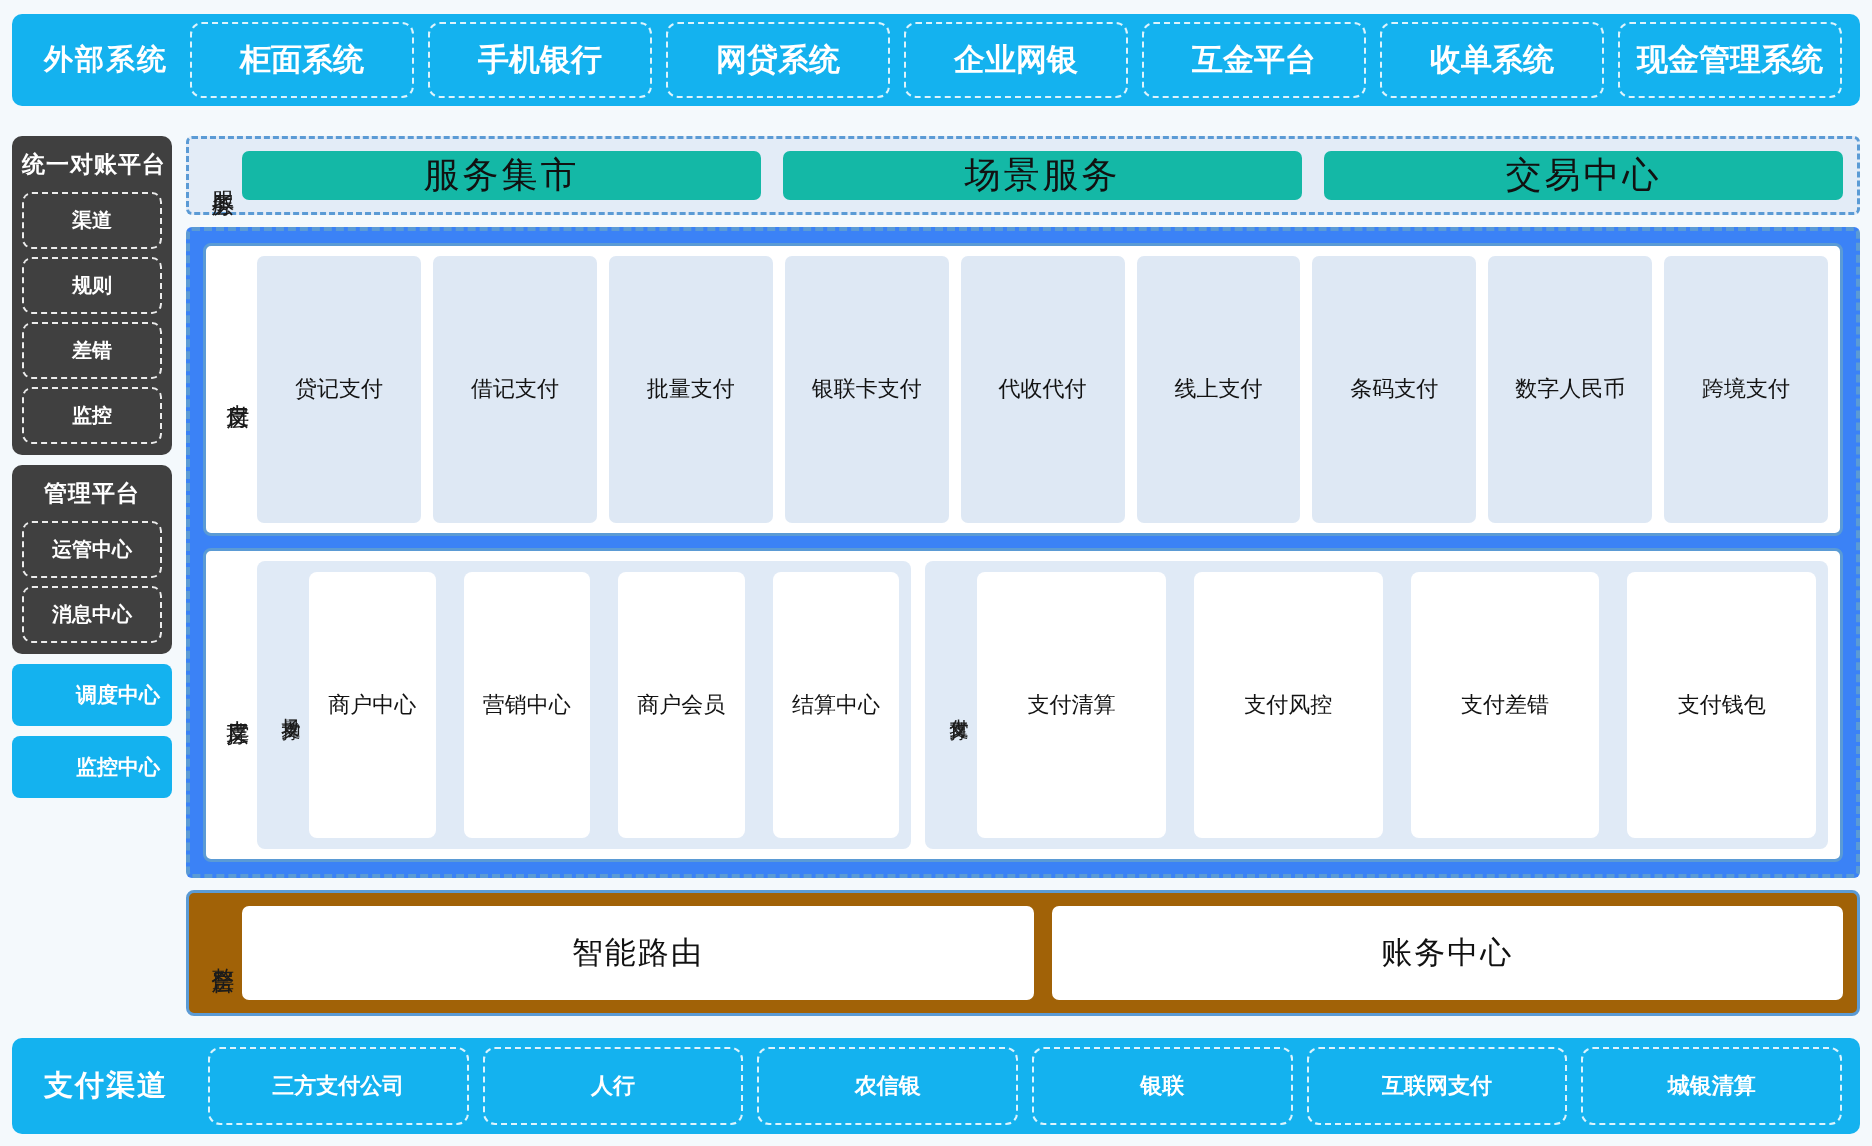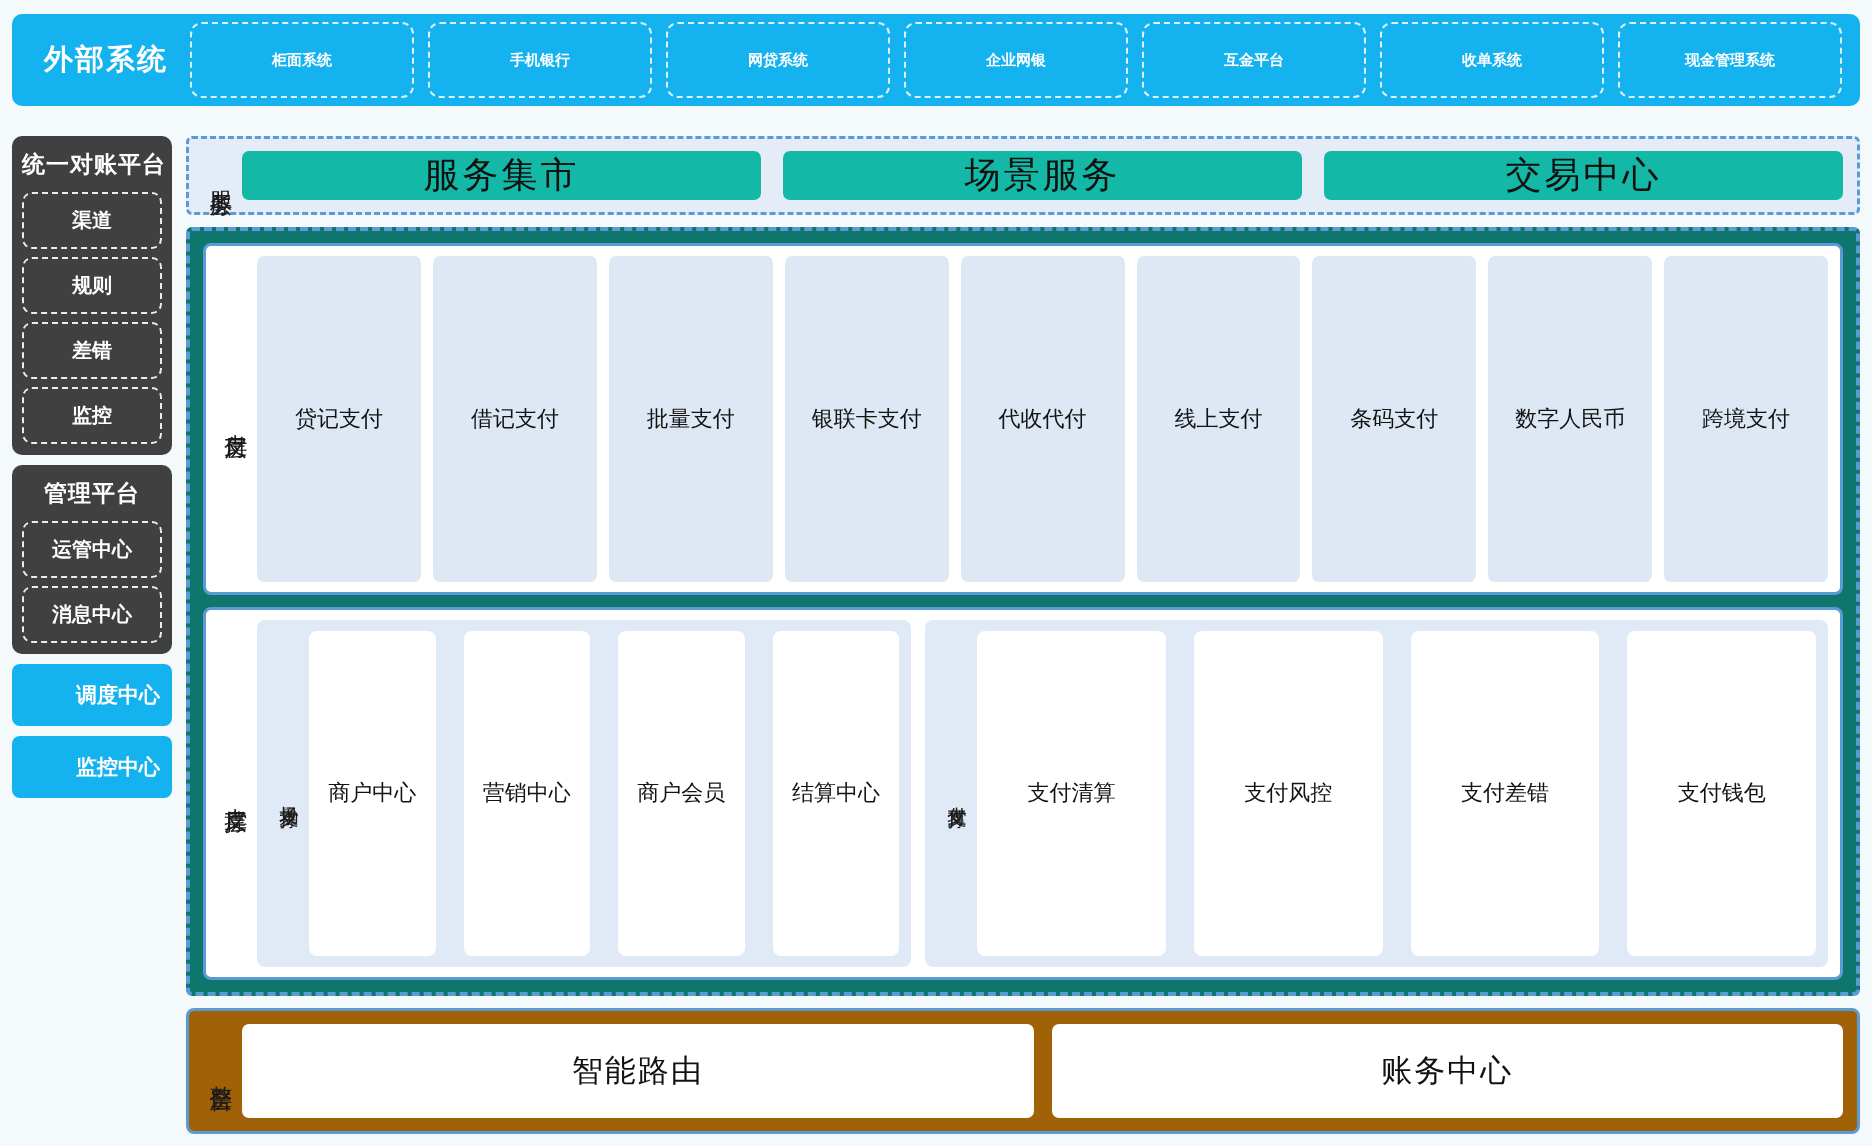--- a/index.html
+++ b/index.html
@@ -15,20 +15,21 @@
     overflow: hidden;
   }
   .page {
     position: relative;
     width: 1872px;
     height: 1146px;
     box-sizing: border-box;
     padding: 14px 12px 12px 12px;
     display: flex;
     flex-direction: column;
+    font-family: Liberation Mono, monospace;
   }
 
   
   .banner {
     background: #14b2ef;
     border-radius: 10px;
     display: flex;
     align-items: center;
     padding: 0 18px;
     flex: 0 0 auto;
@@ -46,21 +47,21 @@
     display: flex;
     flex: 1 1 auto;
     gap: 14px;
     align-items: stretch;
   }
   .banner-chip {
     flex: 1 1 0;
     border: 2px dashed rgba(255,255,255,.85);
     border-radius: 12px;
     color: #ffffff;
-    font-size: 15px;
+    font-size: 31px;
     font-weight: 700;
     display: flex;
     align-items: center;
     justify-content: center;
     white-space: nowrap;
   }
 
   #top-banner { height: 92px; margin-bottom: 30px; }
   #top-banner .banner-chip { height: 72px; }
 
@@ -138,21 +139,21 @@
     background: #e3ecf7;
     padding: 12px 14px;
     display: flex;
     align-items: stretch;
     flex: 0 0 auto;
   }
   
   .outer-dashed {
     border: 4px dashed #5b9bd5;
     border-radius: 6px;
-    background: #0f766e;
+    background: #3b82f6;
     padding: 12px 13px;
     display: flex;
     flex-direction: column;
     gap: 12px;
     flex: 1 1 auto;
     min-height: 0;
   }
   
   .panel {
     border: 3px solid #5b9bd5;
@@ -409,14 +410,25 @@
         <div class="vlabel">整合层</div>
         <div class="int-cards">
           <div class="int-card">智能路由</div>
           <div class="int-card">账务中心</div>
         </div>
       </div>
 
     </div>
   </div>
 
+  <div class="banner" id="bottom-banner">
+    <div class="banner-title">支付渠道</div>
+    <div class="banner-items">
+      <div class="banner-chip">三方支付公司</div>
+      <div class="banner-chip">人行</div>
+      <div class="banner-chip">农信银</div>
+      <div class="banner-chip">银联</div>
+      <div class="banner-chip">互联网支付</div>
+      <div class="banner-chip">城银清算</div>
+    </div>
+  </div>
 
 </div>
 
 </body></html>

